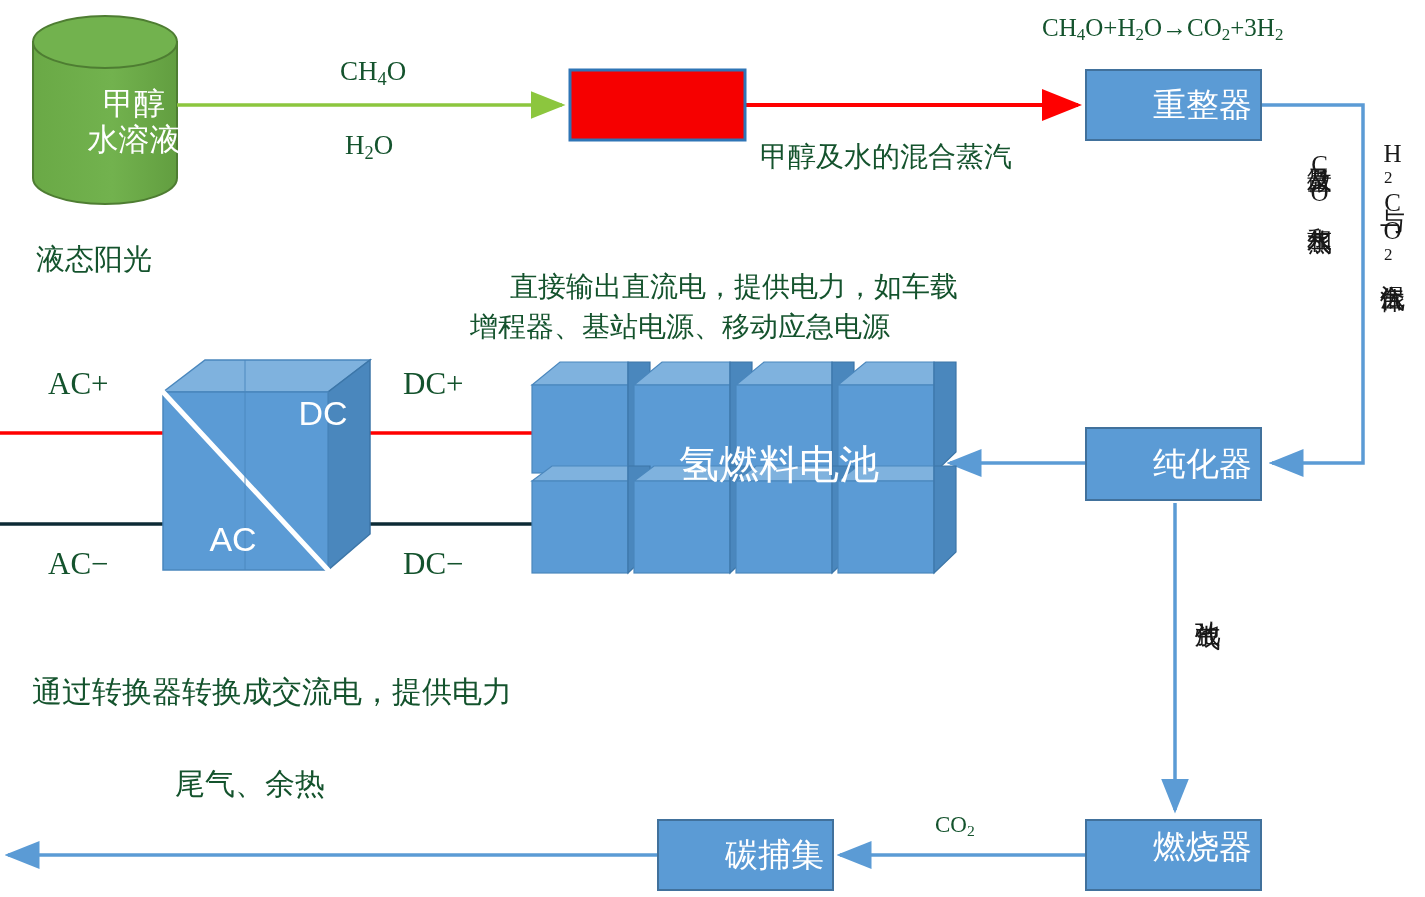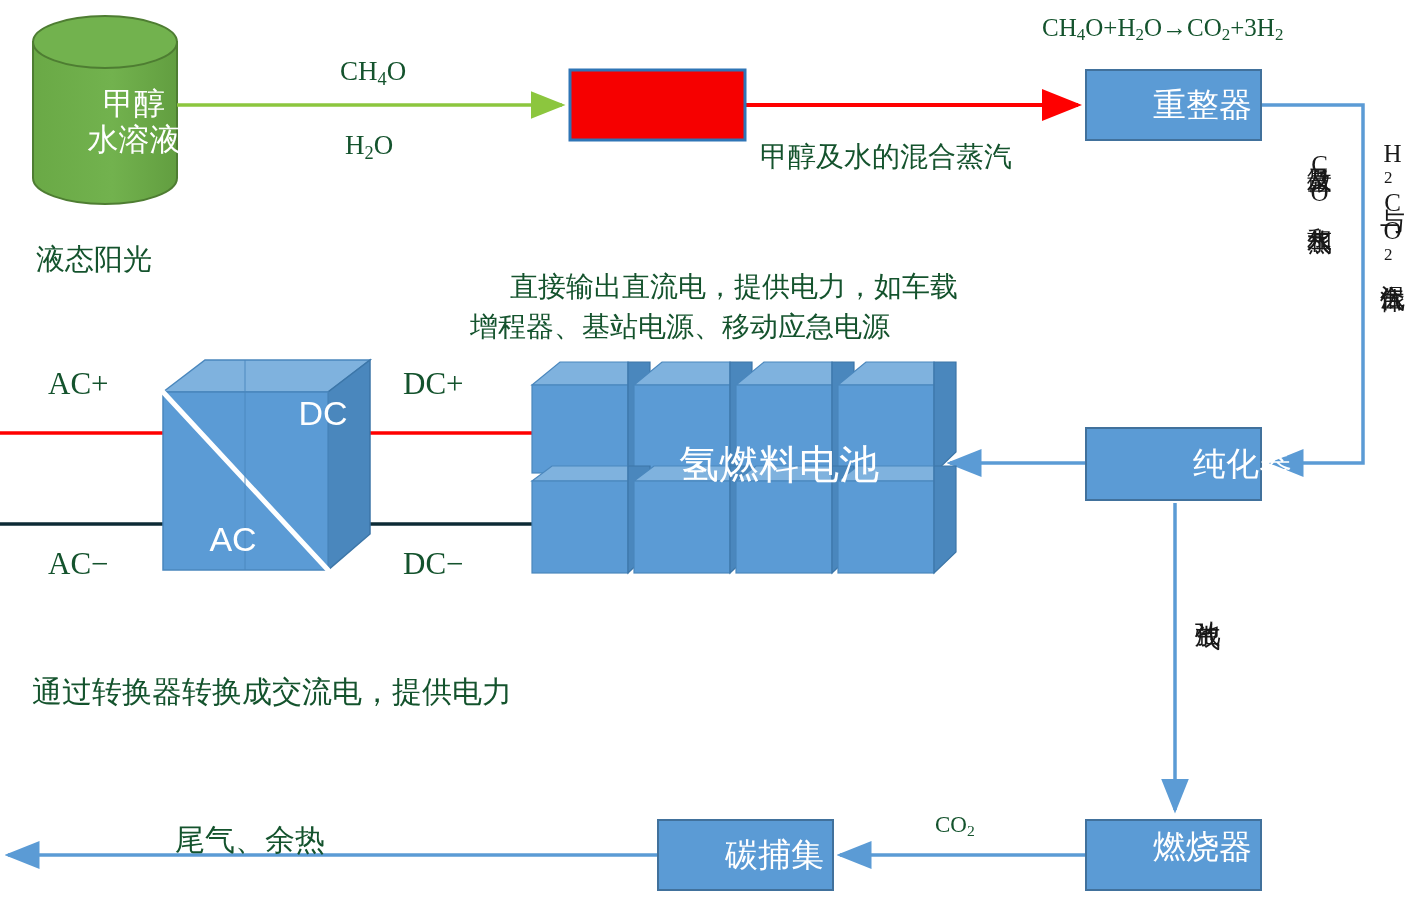--- a/index.html
+++ b/index.html
@@ -191,25 +191,25 @@
 
   <div class="txt" style="left:48px; top:366px; font-size:31px;">AC+</div>
   <div class="txt" style="left:48px; top:546px; font-size:31px;">AC−</div>
   <div class="txt" style="left:403px; top:366px; font-size:31px;">DC+</div>
   <div class="txt" style="left:403px; top:546px; font-size:31px;">DC−</div>
 
   <div class="boxlabel" style="left:600px; top:432px; width:300px; height:48px; font-size:40px;margin-top:8px;">氢燃料电池</div>
 
   <div class="txt" style="left:32px; top:672px; font-size:30px;">通过转换器转换成交流电，提供电力</div>
 
-  <div class="boxlabel" style="left:1086px; top:428px; width:175px; height:72px; font-size:33px;margin-left:40px;">纯化器</div>
+  <div class="boxlabel" style="left:1086px; top:428px; width:175px; height:72px; font-size:33px;">纯化器</div>
 
   <div class="vtxt-slant" style="left:1190px; top:600px; font-size:26px; letter-spacing:2px;">弛放气</div>
 
   <div class="boxlabel" style="left:1086px; top:820px; width:175px; height:55px; font-size:33px;">燃烧器</div>
 
   <div class="txt" style="left:935px; top:812px; font-size:23px;">CO<sub>2</sub></div>
 
   <div class="boxlabel" style="left:658px; top:820px; width:175px; height:70px; font-size:33px;">碳捕集</div>
 
-  <div class="txt" style="left:175px; top:820px; font-size:30px;">尾气、余热</div>
+  <div class="txt" style="left:175px; top:764px; font-size:30px;">尾气、余热</div>
 
 </div>
 
 </body></html>

